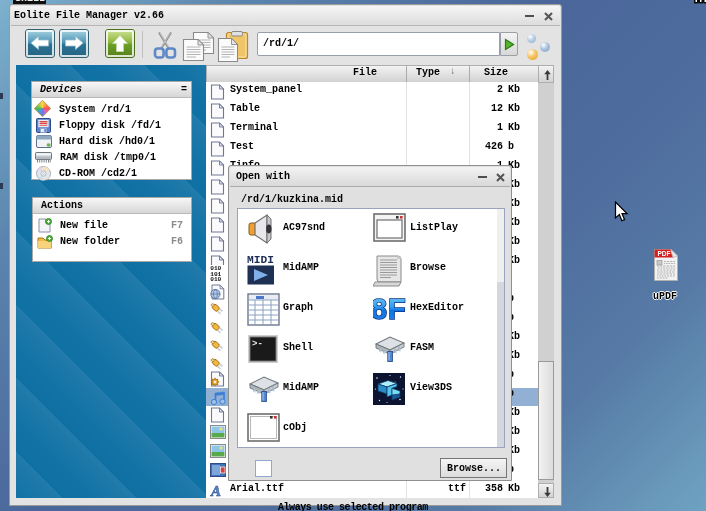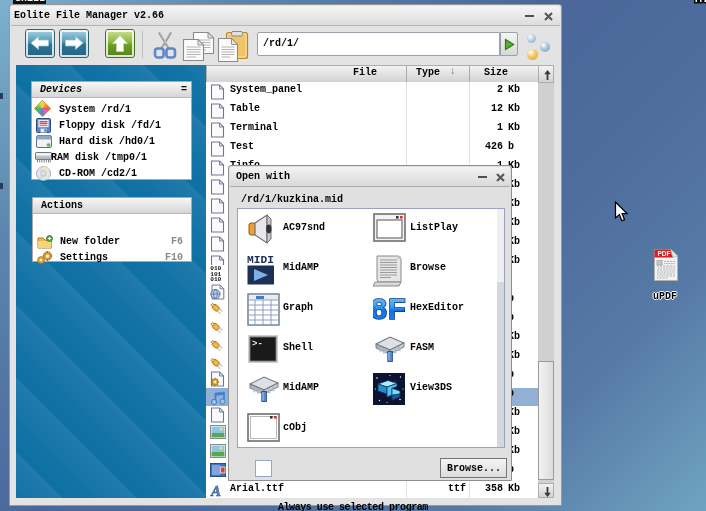--- a/index.html
+++ b/index.html
@@ -132,68 +132,57 @@
             <g stroke="#70787e" stroke-width="0.9">
               <path d="M2.5 8 V10.5"></path>
               <path d="M4.7 8 V10.5"></path>
               <path d="M6.9 8 V10.5"></path>
               <path d="M9.1 8 V10.5"></path>
               <path d="M11.3 8 V10.5"></path>
               <path d="M13.5 8 V10.5"></path>
               <path d="M15.2 8 V10.5"></path>
             </g>
           </svg>
-<span class="m" style="left:19px;top:4px;">RAM disk /tmp0/1</span>
+<span class="m" style="left:28px;top:4px;">RAM disk /tmp0/1</span>
 </div>
 <div class="abs" style="left:0;top:83px;width:126px;height:16px;">
 <svg style="left:4px;top:1px;" width="15" height="15" viewBox="0 0 15 15">
             <circle cx="7.5" cy="7.5" r="7" fill="#e4e7ee" stroke="#8e99a8" stroke-width="0.8"></circle>
             <path d="M7.5 0.5 A7 7 0 0 1 13.5 4 L9.5 6.2 A2.5 2.5 0 0 0 7.5 5 Z" fill="#f3e3c0"></path>
             <path d="M1.5 4 A7 7 0 0 1 5 1 L6.3 5.3 Z" fill="#e8d2e2"></path>
             <path d="M7.5 14.5 A7 7 0 0 1 1.8 11.5 L5.6 9.3 A2.5 2.5 0 0 0 7.5 10 Z" fill="#d2dfe8"></path>
             <path d="M13.8 10.5 A7 7 0 0 1 10.5 13.8 L8.8 9.7 Z" fill="#e2e8d2"></path>
             <circle cx="7.5" cy="7.5" r="2.6" fill="#f8f8f8" stroke="#9aa5b4" stroke-width="0.7"></circle>
             <circle cx="7.5" cy="7.5" r="1.1" fill="#dfe4ec" stroke="#b8c0cc" stroke-width="0.5"></circle>
           </svg>
 <span class="m" style="left:27px;top:4px;">CD-ROM /cd2/1</span>
 </div>
 </div>
 <div class="abs" style="left:22px;top:192px;width:160px;height:65px;background:#fff;border:1px solid #a8a8a8;box-sizing:border-box;">
 <div class="abs" style="left:0;top:0;width:158px;height:15px;background:linear-gradient(#f7f7f7,#d6d6d6);border-bottom:1px solid #b8b8b8;"></div>
 <span class="m" style="left:8px;top:3px;">Actions</span>
+<div class="abs" style="left:0;top:19px;width:158px;height:16px;">
+<svg style="left:5px;top:1px;" width="14" height="15" viewBox="0 0 14 15">
+            <path d="M1 1 H8 L12 5 V14 H1 Z" fill="#f4f4f8" stroke="#8a90a8" stroke-width="1"></path>
+            <path d="M8 1 L8 5 L12 5 Z" fill="#d8dce8" stroke="#8a90a8" stroke-width="0.8"></path>
+            <circle cx="10.5" cy="3.5" r="3" fill="#49b33a" stroke="#2c7a22" stroke-width="0.8"></circle>
+            <path d="M10.5 2 V5 M9 3.5 H12" stroke="#fff" stroke-width="1"></path>
+          </svg>
+<span class="m" style="left:27px;top:4px;">New file</span>
+<span class="m g" style="right:8px;top:4px;">F7</span>
+</div>
 <div class="abs" style="left:0;top:35px;width:158px;height:16px;">
 <svg style="left:4px;top:2px;" width="16" height="14" viewBox="0 0 16 14">
             <path d="M1 3 H6 L8 5 H14.5 V13 H1 Z" fill="#f0b94a" stroke="#a87818" stroke-width="1"></path>
             <path d="M1 6 H14.5 V13 H1 Z" fill="#f7d37c"></path>
             <circle cx="12.5" cy="3.5" r="3" fill="#49b33a" stroke="#2c7a22" stroke-width="0.8"></circle>
             <path d="M12.5 2 V5 M11 3.5 H14" stroke="#fff" stroke-width="1"></path>
           </svg>
 <span class="m" style="left:27px;top:4px;">New folder</span>
 <span class="m g" style="right:8px;top:4px;">F6</span>
-</div>
-<div class="abs" style="left:0;top:51px;width:158px;height:16px;">
-<svg style="left:3px;top:2px;" width="17" height="14" viewBox="0 0 17 14">
-            <g fill="#e8a83c" stroke="#9a6a14" stroke-width="0.7">
-              <circle cx="5" cy="9" r="3.4"></circle>
-              <circle cx="11.5" cy="5" r="4.2"></circle>
-            </g>
-            <circle cx="5" cy="9" r="1.2" fill="#fff3d0"></circle>
-            <circle cx="11.5" cy="5" r="1.6" fill="#fff3d0"></circle>
-            <g stroke="#9a6a14" stroke-width="1">
-              <path d="M11.5 0 V2"></path>
-              <path d="M11.5 8 V10"></path>
-              <path d="M7.5 5 H9"></path>
-              <path d="M14 5 H16"></path>
-              <path d="M8.6 2.1 L9.8 3.3"></path>
-              <path d="M13.2 6.7 L14.4 7.9"></path>
-              <path d="M14.4 2.1 L13.2 3.3"></path>
-            </g>
-          </svg>
-<span class="m" style="left:27px;top:4px;">Settings</span>
-<span class="m g" style="right:8px;top:4px;">F10</span>
 </div>
 </div>
 <div class="abs" style="left:196px;top:60px;width:348px;height:18px;background:linear-gradient(#f3f3f3,#d2d2d2);border:1px solid #aeaeae;box-sizing:border-box;"></div>
 <span class="m" style="left:343px;top:63px;">File</span>
 <span class="m" style="left:406px;top:63px;">Type</span>
 <span class="m" style="left:440px;top:62px;color:#707070;">↓</span>
 <span class="m" style="left:474px;top:63px;">Size</span>
 <div class="abs" style="left:396px;top:61px;width:1px;height:16px;background:#aaa;"></div>
 <div class="abs" style="left:459px;top:61px;width:1px;height:16px;background:#aaa;"></div>
 <div class="abs" style="left:528px;top:60px;width:16px;height:18px;background:linear-gradient(#f3f3f3,#d2d2d2);border:1px solid #aeaeae;box-sizing:border-box;">

